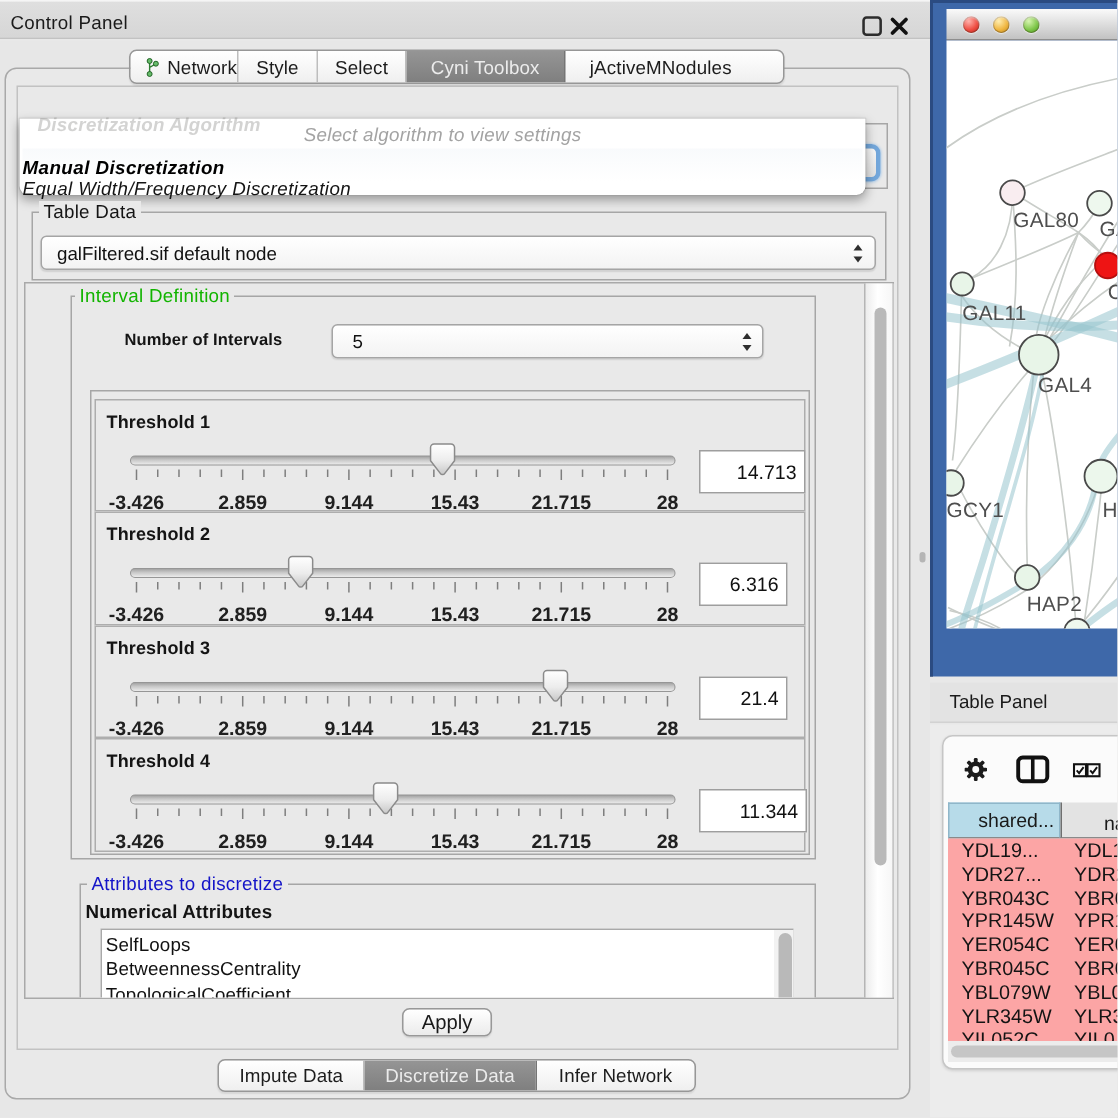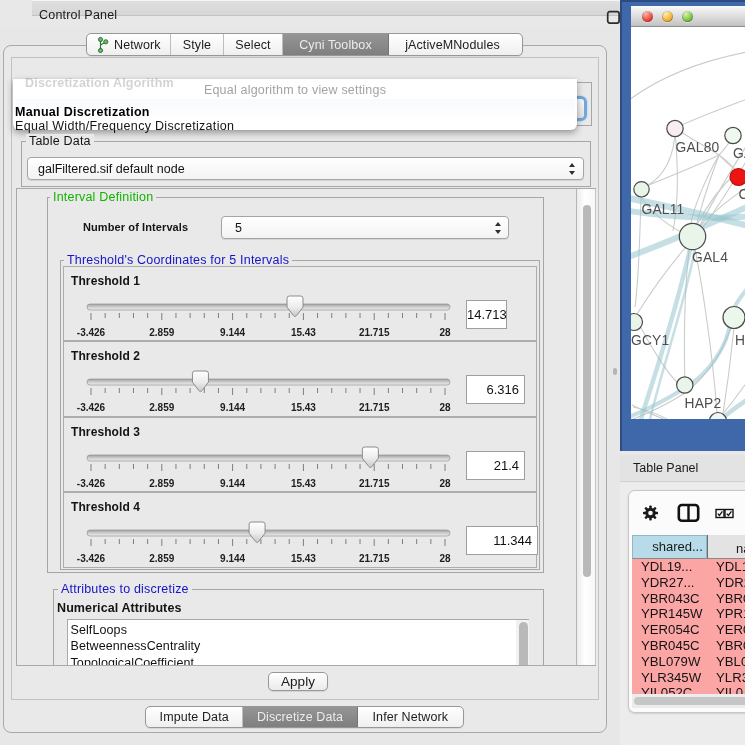--- a/index.html
+++ b/index.html
@@ -11,58 +11,58 @@
 .seg .sel { background:linear-gradient(#959595,#7f7f7f); color:#ececec; border-right:1px solid #757575; }
 .group { border:1px solid #a6a6a6; background:#e9e9e9; }
 .gtitle { position:absolute; font-size:12.5px; background:#e9e9e9; padding:0 3px; white-space:nowrap; letter-spacing:0.2px; }
 .combo { background:linear-gradient(#ffffff,#f3f3f3); border:1px solid #a5a5a5; border-radius:4px; box-shadow:0 1px 1px rgba(0,0,0,0.1); }
 .combo .txt { position:absolute; left:10px; top:50%; transform:translateY(-50%); font-size:12.5px; color:#111; }
 .updown { position:absolute; width:8px; height:13px; }
 .updown:before, .updown:after { content:""; position:absolute; left:50%; transform:translateX(-50%); border-left:3.5px solid transparent; border-right:3.5px solid transparent; }
 .updown:before { top:0.5px; border-bottom:4.5px solid #2e2e2e; }
 .updown:after { bottom:0.5px; border-top:4.5px solid #2e2e2e; }
 .vbox { background:#fff; border:1px solid #9e9e9e; font-size:13px; color:#111; text-align:right; padding-right:5px; }
-.tick-label { position:absolute; width:60px; text-align:center; font-size:10px; font-weight:bold; color:#202020; }
+.tick-label { position:absolute; width:60px; text-align:center; font-size:13px; font-weight:bold; color:#202020; }
 .rowlab { position:absolute; font-size:12px; font-weight:bold; color:#141414; letter-spacing:0.1px; }
 .bluet { color:#1414c8; }
 .greent { color:#12b400; }
 .listbox { background:#fff; border:1px solid #a9a9a9; font-size:12.5px; color:#111; }
 .listbox .li { padding-left:2.5px; height:17.5px; line-height:17.5px; letter-spacing:0.1px; }
 .btn { border:1px solid #989898; border-radius:5px; background:linear-gradient(#ffffff,#ebebeb); font-size:13.5px; font-weight:normal; color:#1a1a1a; text-align:center; box-shadow:0 1px 1px rgba(0,0,0,0.1); }
 .popup { background:#fff; border-radius:0 0 6px 6px; box-shadow:0 3px 7px rgba(0,0,0,0.35), 0 0 1px rgba(0,0,0,0.2); }
 .cell { position:absolute; font-size:13.2px; color:#141414; white-space:nowrap; height:15.6px; line-height:15.6px; }
 </style></head><body>
-<div class="abs" style="left:0;top:0;width:620px;height:16px;background:linear-gradient(#dfdfdf,#d6d6d6);border-top:1px solid #f5f5f5;border-bottom:1px solid #c2c2c2;margin-left:32px;">
+<div class="abs" style="left:0;top:0;width:620px;height:26px;background:linear-gradient(#dfdfdf,#d6d6d6);border-top:1px solid #f5f5f5;border-bottom:1px solid #c2c2c2;">
     <div class="abs" style="left:7px;top:6.5px;font-size:12.5px;color:#1a1a1a;letter-spacing:0.2px;">Control Panel</div>
     <svg class="abs" style="left:574px;top:9px" width="33" height="15" viewBox="0 0 33 15">
       <rect x="1.7" y="1.7" width="11.4" height="11.4" rx="2" fill="none" stroke="#2c2c2c" stroke-width="1.7"></rect>
       <path d="M21 3 L30 12 M30 3 L21 12" stroke="#111" stroke-width="2.5" stroke-linecap="round"></path>
     </svg>
   </div>
 <div class="abs" style="left:0;top:27px;width:620px;height:718px;background:#e7e7e7;"></div>
 <div class="abs" style="left:3px;top:45px;width:604px;height:688px;background:#e9e9e9;border:1px solid #a9a9a9;border-radius:8px;"></div>
 <div class="abs" style="left:11px;top:57px;width:588px;height:643px;border:1px solid #c2c2c2;background:#e9e9e9;"></div>
 <div class="abs seg" style="left:86px;top:33px;width:437px;">
-    <div class="s" style="width:84px;padding-left:10px;justify-content:flex-start;"><svg width="12" height="18" viewBox="0 0 12 18" style="margin-right:5px;">
+    <div class="s" style="width:72px;padding-left:10px;justify-content:flex-start;"><svg width="12" height="18" viewBox="0 0 12 18" style="margin-right:5px;">
         <path d="M3.5 4 V14 M3.5 9 L8.5 6" stroke="#2e7d32" stroke-width="1.2" fill="none"></path>
         <circle cx="3.5" cy="3.5" r="2.1" fill="#66bb6a" stroke="#1b5e20" stroke-width="0.8"></circle>
         <circle cx="8.8" cy="5.8" r="2.1" fill="#66bb6a" stroke="#1b5e20" stroke-width="0.8"></circle>
         <circle cx="3.5" cy="14.5" r="2.1" fill="#66bb6a" stroke="#1b5e20" stroke-width="0.8"></circle>
       </svg>Network</div>
     <div class="s" style="width:53px;">Style</div>
     <div class="s" style="width:59px;">Select</div>
     <div class="s sel" style="width:106px;">Cyni Toolbox</div>
     <div class="s" style="width:127px;">jActiveMNodules</div>
   </div>
 <div class="abs group" style="left:21px;top:82px;width:571px;height:44px;"></div>
 <div class="abs" style="left:556px;top:96px;width:31px;height:25px;border:3px solid #73a7db;border-radius:6px;background:linear-gradient(#f8f8f8,#e2e2e2);box-shadow:0 0 2px #9cc3e8;"></div>
-<div class="abs popup" style="left:13px;top:79px;width:564px;height:51px;">
+<div class="abs popup" style="left:13px;top:79px;width:564px;height:51px;font-style:italic;">
     <div class="abs" style="left:12px;top:-3px;font-size:12.5px;font-weight:bold;color:rgba(125,125,122,0.34);letter-spacing:0.2px;">Discretization Algorithm</div>
     <div class="abs" style="left:2px;top:20px;width:560px;height:22px;background:linear-gradient(rgba(218,228,238,0.18),rgba(255,255,255,0));"></div>
-    <div class="abs" style="left:0;top:4px;width:564px;text-align:center;font-size:12.5px;color:#a3a3a3;letter-spacing:0.2px;">Equal algorithm to view settings</div>
+    <div class="abs" style="left:0;top:4px;width:564px;text-align:center;font-size:12.5px;color:#a3a3a3;letter-spacing:0.2px;">Select algorithm to view settings</div>
     <div class="abs" style="left:2px;top:26px;font-size:12.5px;font-weight:bold;color:#000;letter-spacing:0.3px;">Manual Discretization</div>
     <div class="abs" style="left:2px;top:40px;font-size:12.5px;color:#141414;letter-spacing:0.3px;">Equal Width/Frequency Discretization</div>
   </div>
 <div class="abs group" style="left:21px;top:141px;width:570px;height:46px;"></div>
 <div class="abs gtitle" style="left:26px;top:134px;color:#141414;">Table Data</div>
 <div class="abs combo" style="left:27px;top:157px;width:557px;height:23px;">
     <div class="txt">galFiltered.sif default node</div>
     <div class="updown" style="right:7px;top:4px;"></div>
   </div>
 <div class="abs" style="left:16px;top:188px;width:580px;height:478px;border:1px solid #a9a9a9;background:#e9e9e9;"></div>
@@ -70,21 +70,20 @@
 <div class="abs" style="left:582.5px;top:205px;width:8.5px;height:372px;background:#b9b9b9;border-radius:4.5px;"></div>
 <div class="abs" style="left:17px;top:189px;width:559px;height:476px;overflow:hidden;">
 <div class="abs group" style="left:30px;top:8px;width:497px;height:376px;"></div>
     <div class="abs gtitle greent" style="left:33px;top:1px;">Interval Definition</div>
     <div class="abs rowlab" style="left:66px;top:32px;font-size:11px;">Number of Intervals</div>
     <div class="abs combo" style="left:204px;top:27px;width:288px;height:23px;">
       <div class="txt" style="left:13px;">5</div>
       <div class="updown" style="right:6px;top:4px;"></div>
     </div>
     <div class="abs group" style="left:43px;top:71px;width:480px;height:310px;"></div>
-    <div class="abs gtitle bluet" style="left:47px;top:64px;">Threshold's Coordinates for 5 Intervals</div>
     <svg width="0" height="0" style="position:absolute">
       <defs>
         <linearGradient id="thumbg" x1="0" y1="0" x2="0" y2="1">
           <stop offset="0" stop-color="#ffffff"></stop>
           <stop offset="0.55" stop-color="#ececec"></stop>
           <stop offset="1" stop-color="#c8c8c8"></stop>
         </linearGradient>
         <linearGradient id="trackg" x1="0" y1="0" x2="0" y2="1">
           <stop offset="0" stop-color="#9e9e9e"></stop>
           <stop offset="0.45" stop-color="#c9c9c9"></stop>
@@ -100,21 +99,21 @@
       <g transform="translate(215.33,2)">
         <path d="M -5.3,0 h 10.6 a 2.4,2.4 0 0 1 2.4,2.4 v 8.8 l -6.5,8.4 a 1.8,1.8 0 0 1 -3.0,0 l -6.5,-8.4 v -8.8 a 2.4,2.4 0 0 1 2.4,-2.4 z" fill="url(#thumbg)" stroke="#8b8b8b" stroke-width="1"></path>
       </g>
     </svg>
     <div class="tick-label" style="left:44.0px;top:137.5px;">-3.426</div>
     <div class="tick-label" style="left:114.8px;top:137.5px;">2.859</div>
     <div class="tick-label" style="left:185.6px;top:137.5px;">9.144</div>
     <div class="tick-label" style="left:256.4px;top:137.5px;">15.43</div>
     <div class="tick-label" style="left:327.2px;top:137.5px;">21.715</div>
     <div class="tick-label" style="left:398.0px;top:137.5px;">28</div>
-    <div class="abs vbox" style="left:449px;top:110.5px;width:41px;height:29px;line-height:27px;">14.713</div>
+    <div class="abs vbox" style="left:449px;top:110.5px;width:71px;height:29px;line-height:27px;">14.713</div>
     <div class="abs" style="left:46px;top:152.0px;width:474px;height:75.5px;border:1px solid #adadad;background:#e9e9e9;"></div>
     <div class="abs rowlab" style="left:54px;top:160.0px;">Threshold 2</div>
     <svg class="abs" style="left:63px;top:180.0px" width="382" height="34" viewBox="0 0 382 34">
       <rect x="7" y="10" width="363" height="6" rx="3" fill="url(#trackg)" stroke="#969696" stroke-width="0.7"></rect>
       <path d="M11.00,19 v7 M25.16,19 v5 M39.32,19 v5 M53.48,19 v5 M67.64,19 v5 M81.80,19 v7 M95.96,19 v5 M110.12,19 v5 M124.28,19 v5 M138.44,19 v5 M152.60,19 v7 M166.76,19 v5 M180.92,19 v5 M195.08,19 v5 M209.24,19 v5 M223.40,19 v7 M237.56,19 v5 M251.72,19 v5 M265.88,19 v5 M280.04,19 v5 M294.20,19 v7 M308.36,19 v5 M322.52,19 v5 M336.68,19 v5 M350.84,19 v5 M365.00,19 v7" stroke="#7e7e7e" stroke-width="1"></path>
       <g transform="translate(120.74,2)">
         <path d="M -5.3,0 h 10.6 a 2.4,2.4 0 0 1 2.4,2.4 v 8.8 l -6.5,8.4 a 1.8,1.8 0 0 1 -3.0,0 l -6.5,-8.4 v -8.8 a 2.4,2.4 0 0 1 2.4,-2.4 z" fill="url(#thumbg)" stroke="#8b8b8b" stroke-width="1"></path>
       </g>
     </svg>
     <div class="tick-label" style="left:44.0px;top:213.0px;">-3.426</div>

